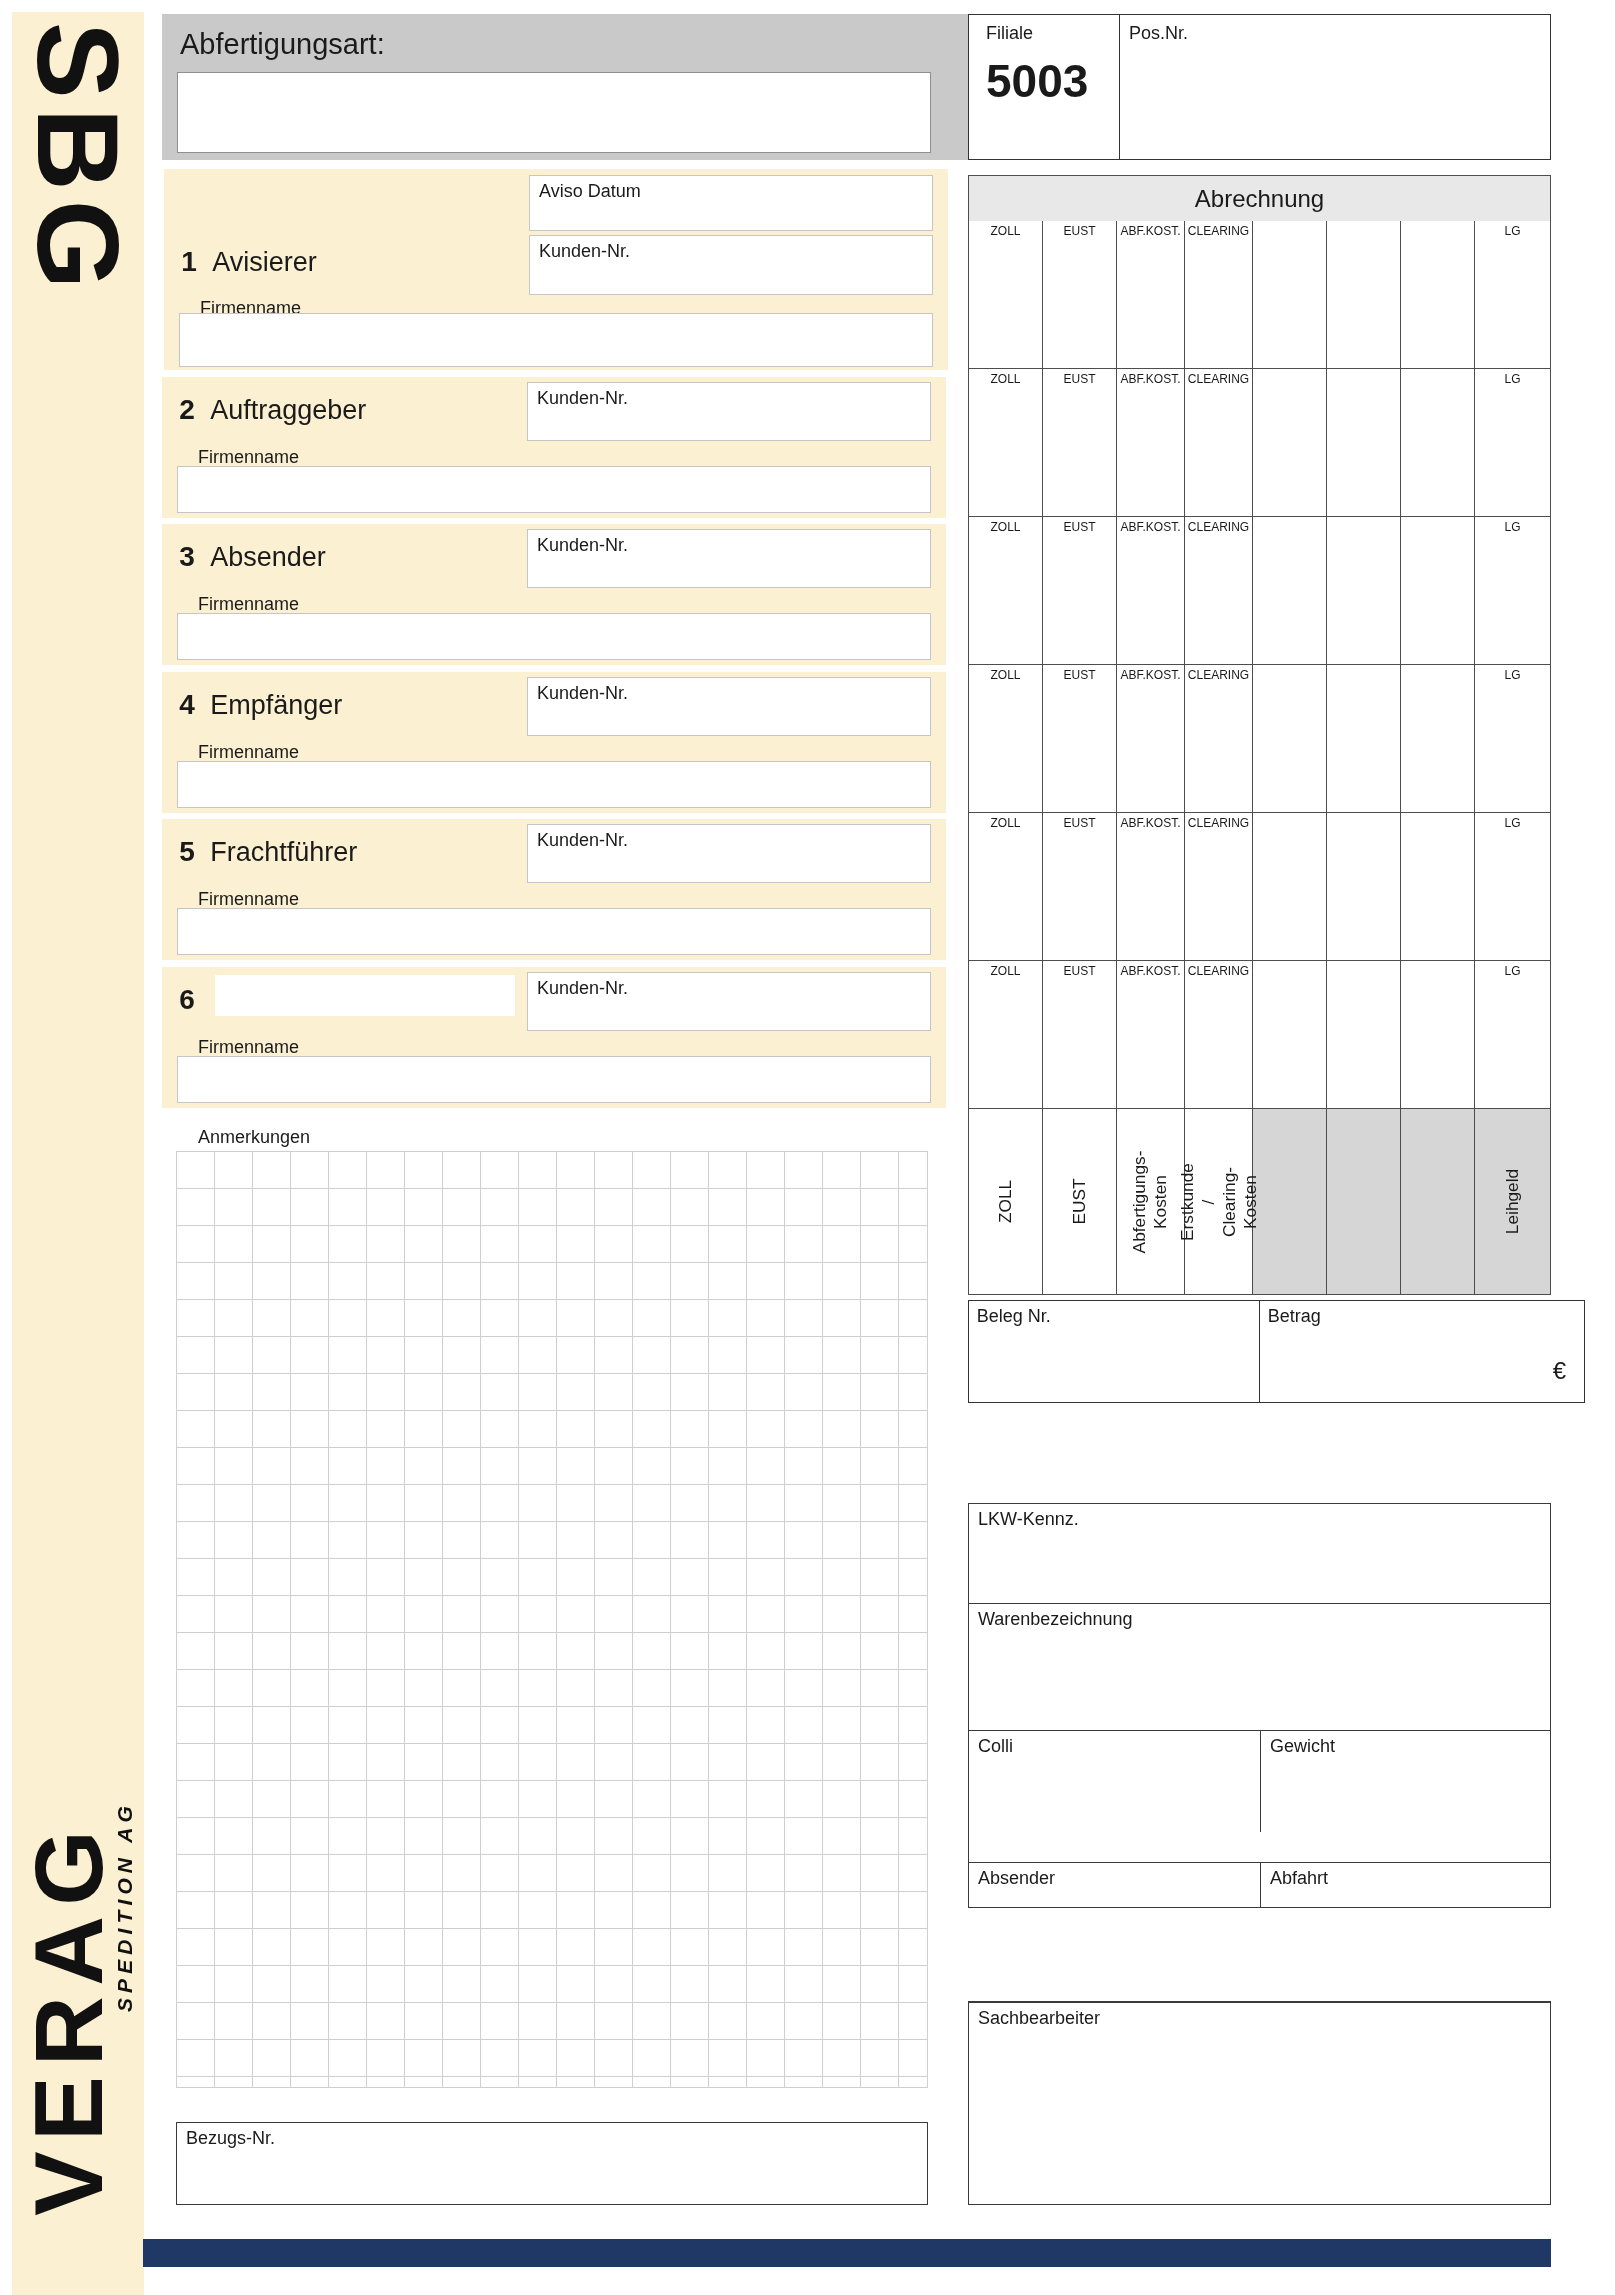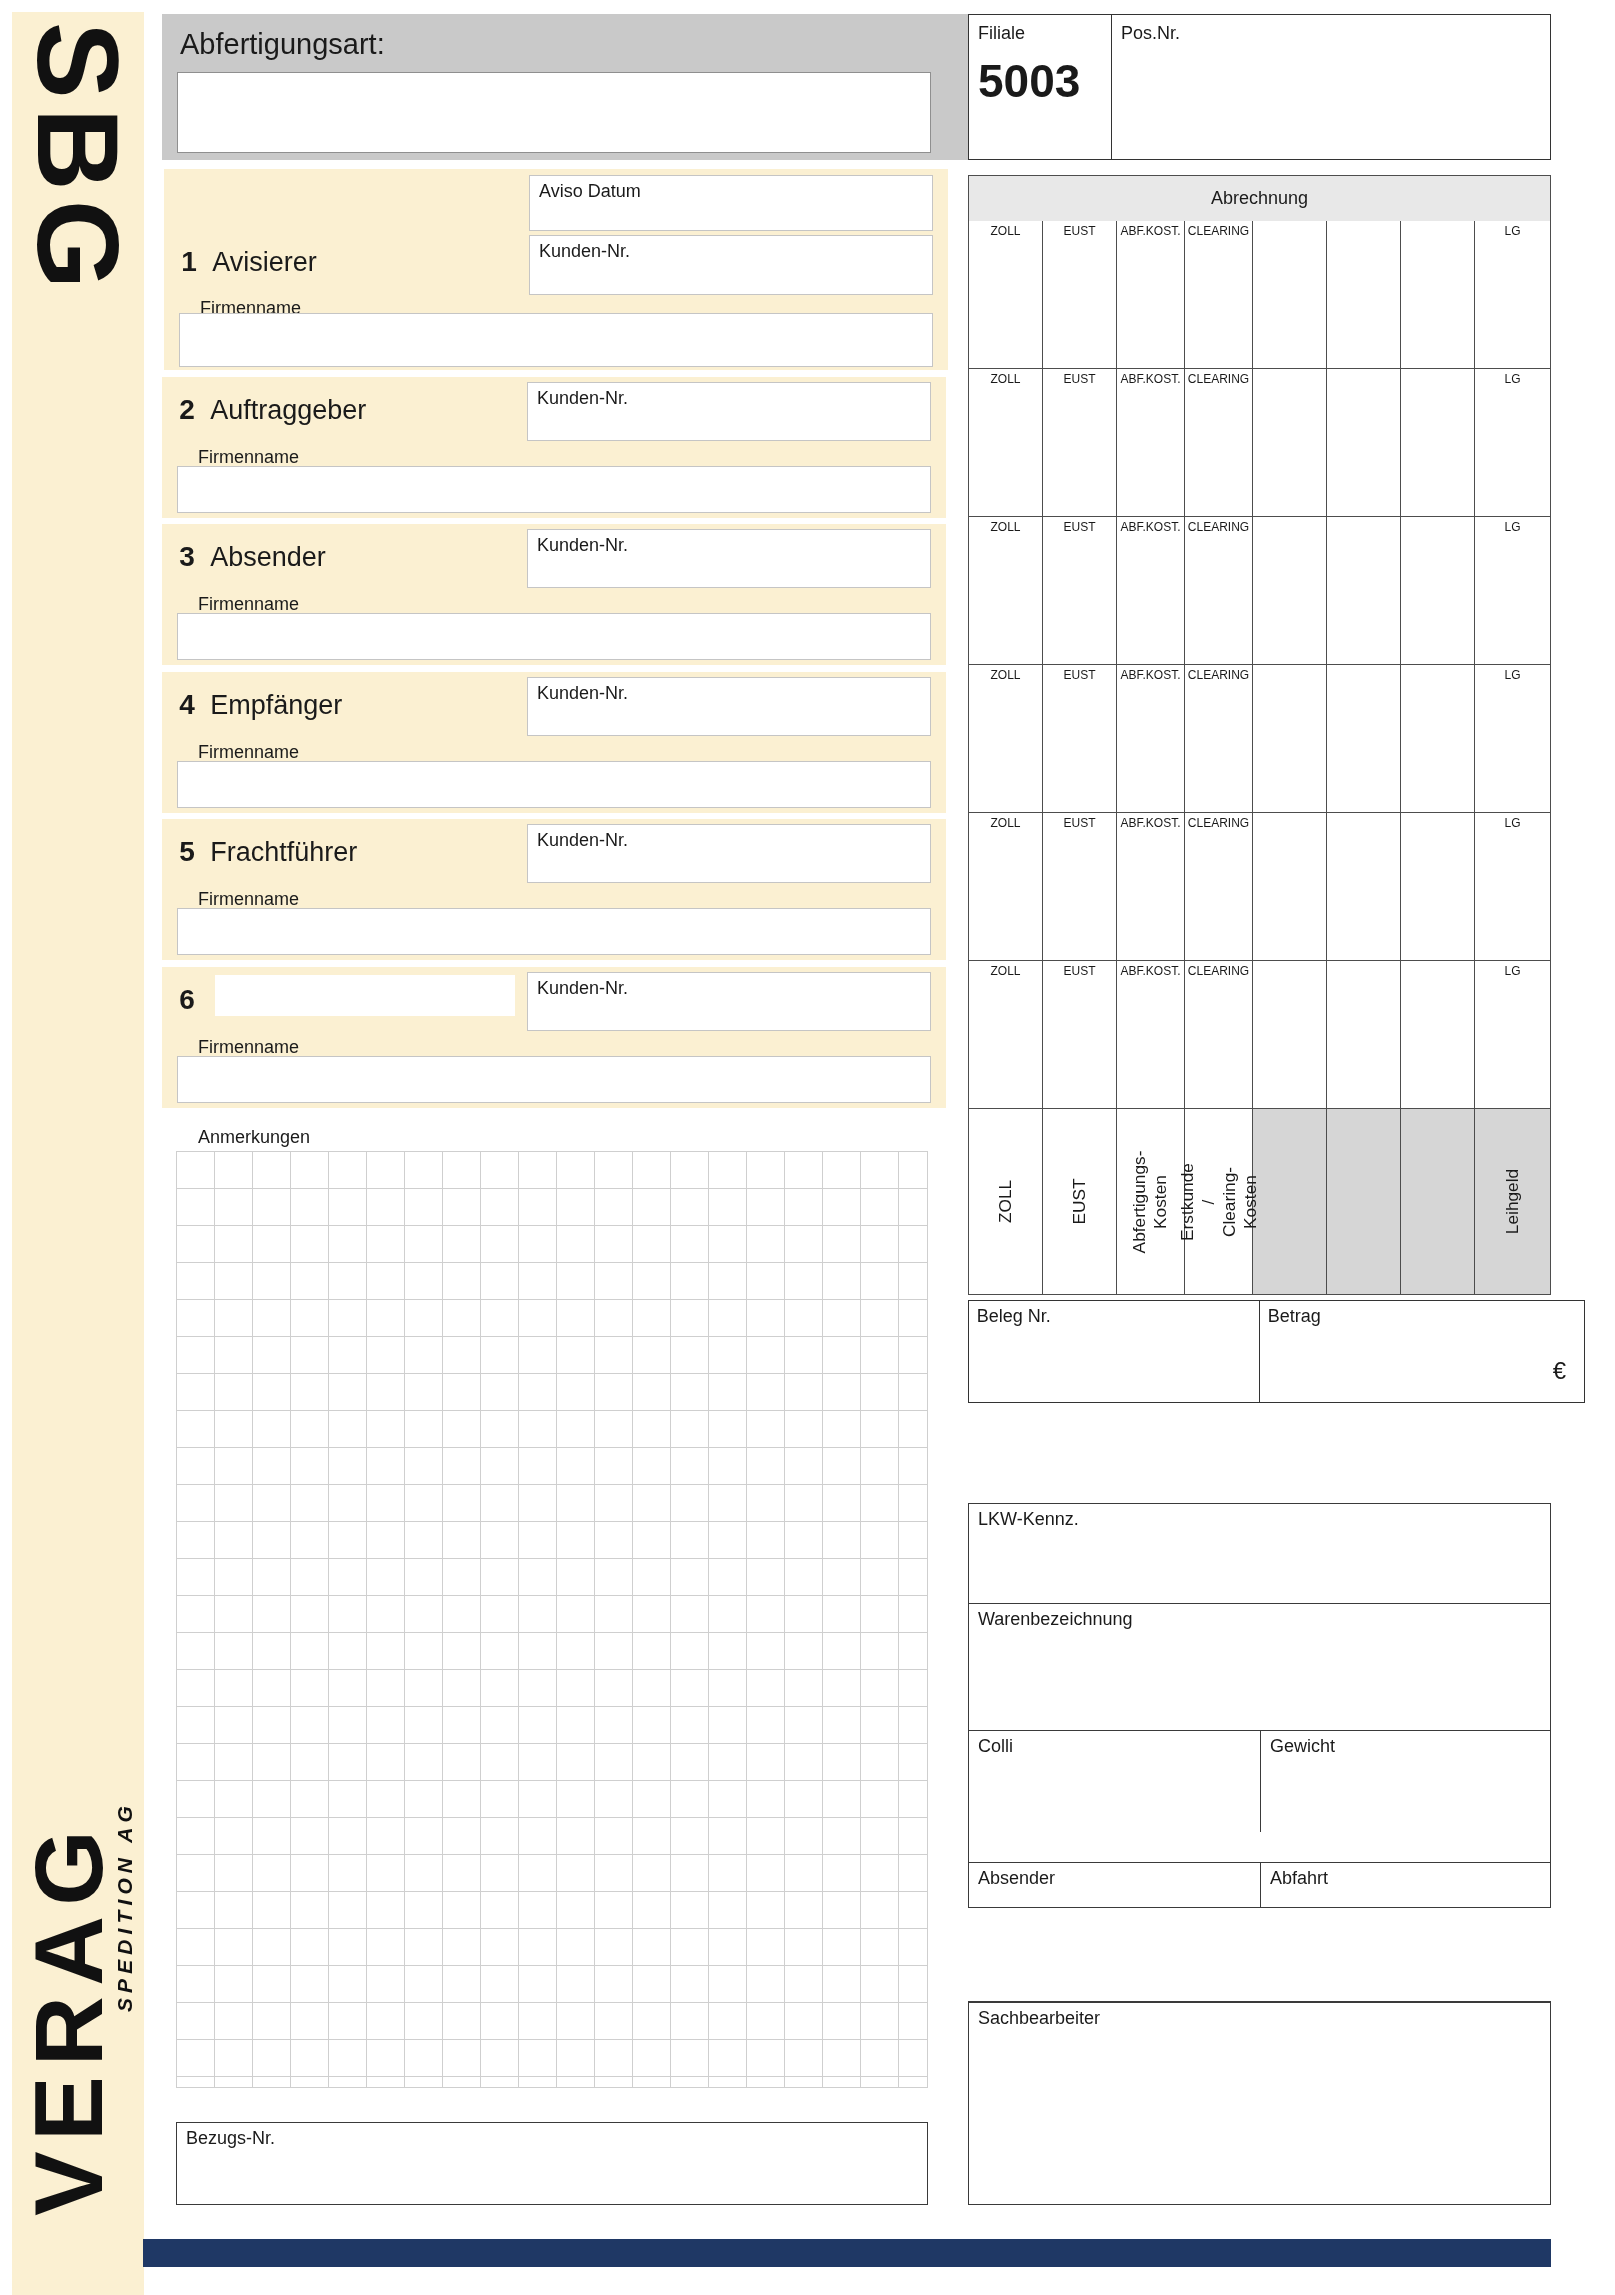--- a/index.html
+++ b/index.html
@@ -29,21 +29,21 @@
     font-size: 21px; font-weight: bold; font-style: italic; letter-spacing: 5.1px; color: #111;
     transform: rotate(-90deg); transform-origin: 0 0; white-space: nowrap;
   }
 
   
   .gray-header { position: absolute; left: 162px; top: 14px; width: 888px; height: 146px; background: #c9c9c9; }
   .gh-label { position: absolute; left: 18px; top: 14px; font-size: 29px; }
   .gh-input { position: absolute; left: 14.7px; top: 58px; width: 754px; height: 81px; background: #fff; border: 0.6px solid #8f8f8f; }
 
   
-  .filiale-box { position: absolute; left: 968px; top: 14px; width: 583px; height: 146px; border: 1.9px solid #333; background: #fff; display: flex; }
+  .filiale-box { position: absolute; left: 968px; top: 14px; width: 583px; height: 146px; border: 1.9px solid #333; background: #fff; display: flex; padding-left: 8px; }
   .filiale-cell { width: 143px; border-right: 1.3px solid #333; padding: 7.7px 9px; }
   .posnr-cell { flex: 1; padding: 7.7px 9px; }
   .filiale-value { font-size: 46px; font-weight: bold; margin-top: 10.2px; }
 
   
   .cream-panel { position: absolute; left: 164px; width: 784px; background: #fbf0d2; }
   .cream-a { top: 169px; height: 201px; }
   .party-block { position: absolute; left: 162px; width: 784px; height: 141px; background: #fbf0d2; }
   .party-label { position: absolute; left: 17.3px; top: 16.6px; }
   .cream-a .party-label { top: 77px; }
@@ -53,21 +53,21 @@
   .cream-a .kunden-box { top: 66px; height: 60px; }
   .aviso-box { position: absolute; left: 365px; top: 5.8px; width: 404px; height: 56px; background: #fff; border: 0.6px solid #c5c5c5; padding: 5.1px 9px; }
   .firma-label { position: absolute; left: 36px; top: 70px; }
   .cream-a .firma-label { top: 129px; }
   .firma-box { position: absolute; left: 14.7px; top: 89px; width: 754px; height: 47px; background: #fff; border: 0.6px solid #c5c5c5; }
   .cream-a .firma-box { top: 144px; height: 54px; }
   .role-box { position: absolute; left: 53px; top: 7.7px; width: 300px; height: 41px; background: #fff; }
 
   
   .abr-title { position: absolute; left: 968px; top: 175px; width: 583px; height: 47px; background: #e8e8e8; border: 1.3px solid #4d4d4d;
-    display: flex; align-items: center; justify-content: center; font-size: 18px; }
+    display: flex; align-items: center; justify-content: center; font-size: 24px; }
   .abr-rows { position: absolute; left: 968px; top: 221px; width: 583px; height: 889px; border: 1.3px solid #4d4d4d; border-top: none; background: #fff; }
   .abr-row { display: flex; height: 148px; border-bottom: 1.3px solid #4d4d4d; }
   .abr-row:last-child { border-bottom: none; }
   .abr-cell { border-right: 1.3px solid #4d4d4d; height: 100%; }
   .abr-h { display: block; text-align: center; padding-top: 2.6px; font-size: 12px; white-space: nowrap; overflow: hidden; }
   .c1, .c2, .c5, .c6, .c7 { width: 74px; }
   .c3, .c4 { width: 68px; }
   .c8 { flex: 1; border-right: none !important; }
   .abr-footer { position: absolute; left: 968px; top: 1108px; width: 583px; height: 187px; border: 1.3px solid #4d4d4d; background: #fff; display: flex; }
   .abr-fcell { border-right: 1.3px solid #4d4d4d; display: flex; align-items: center; justify-content: center; }

